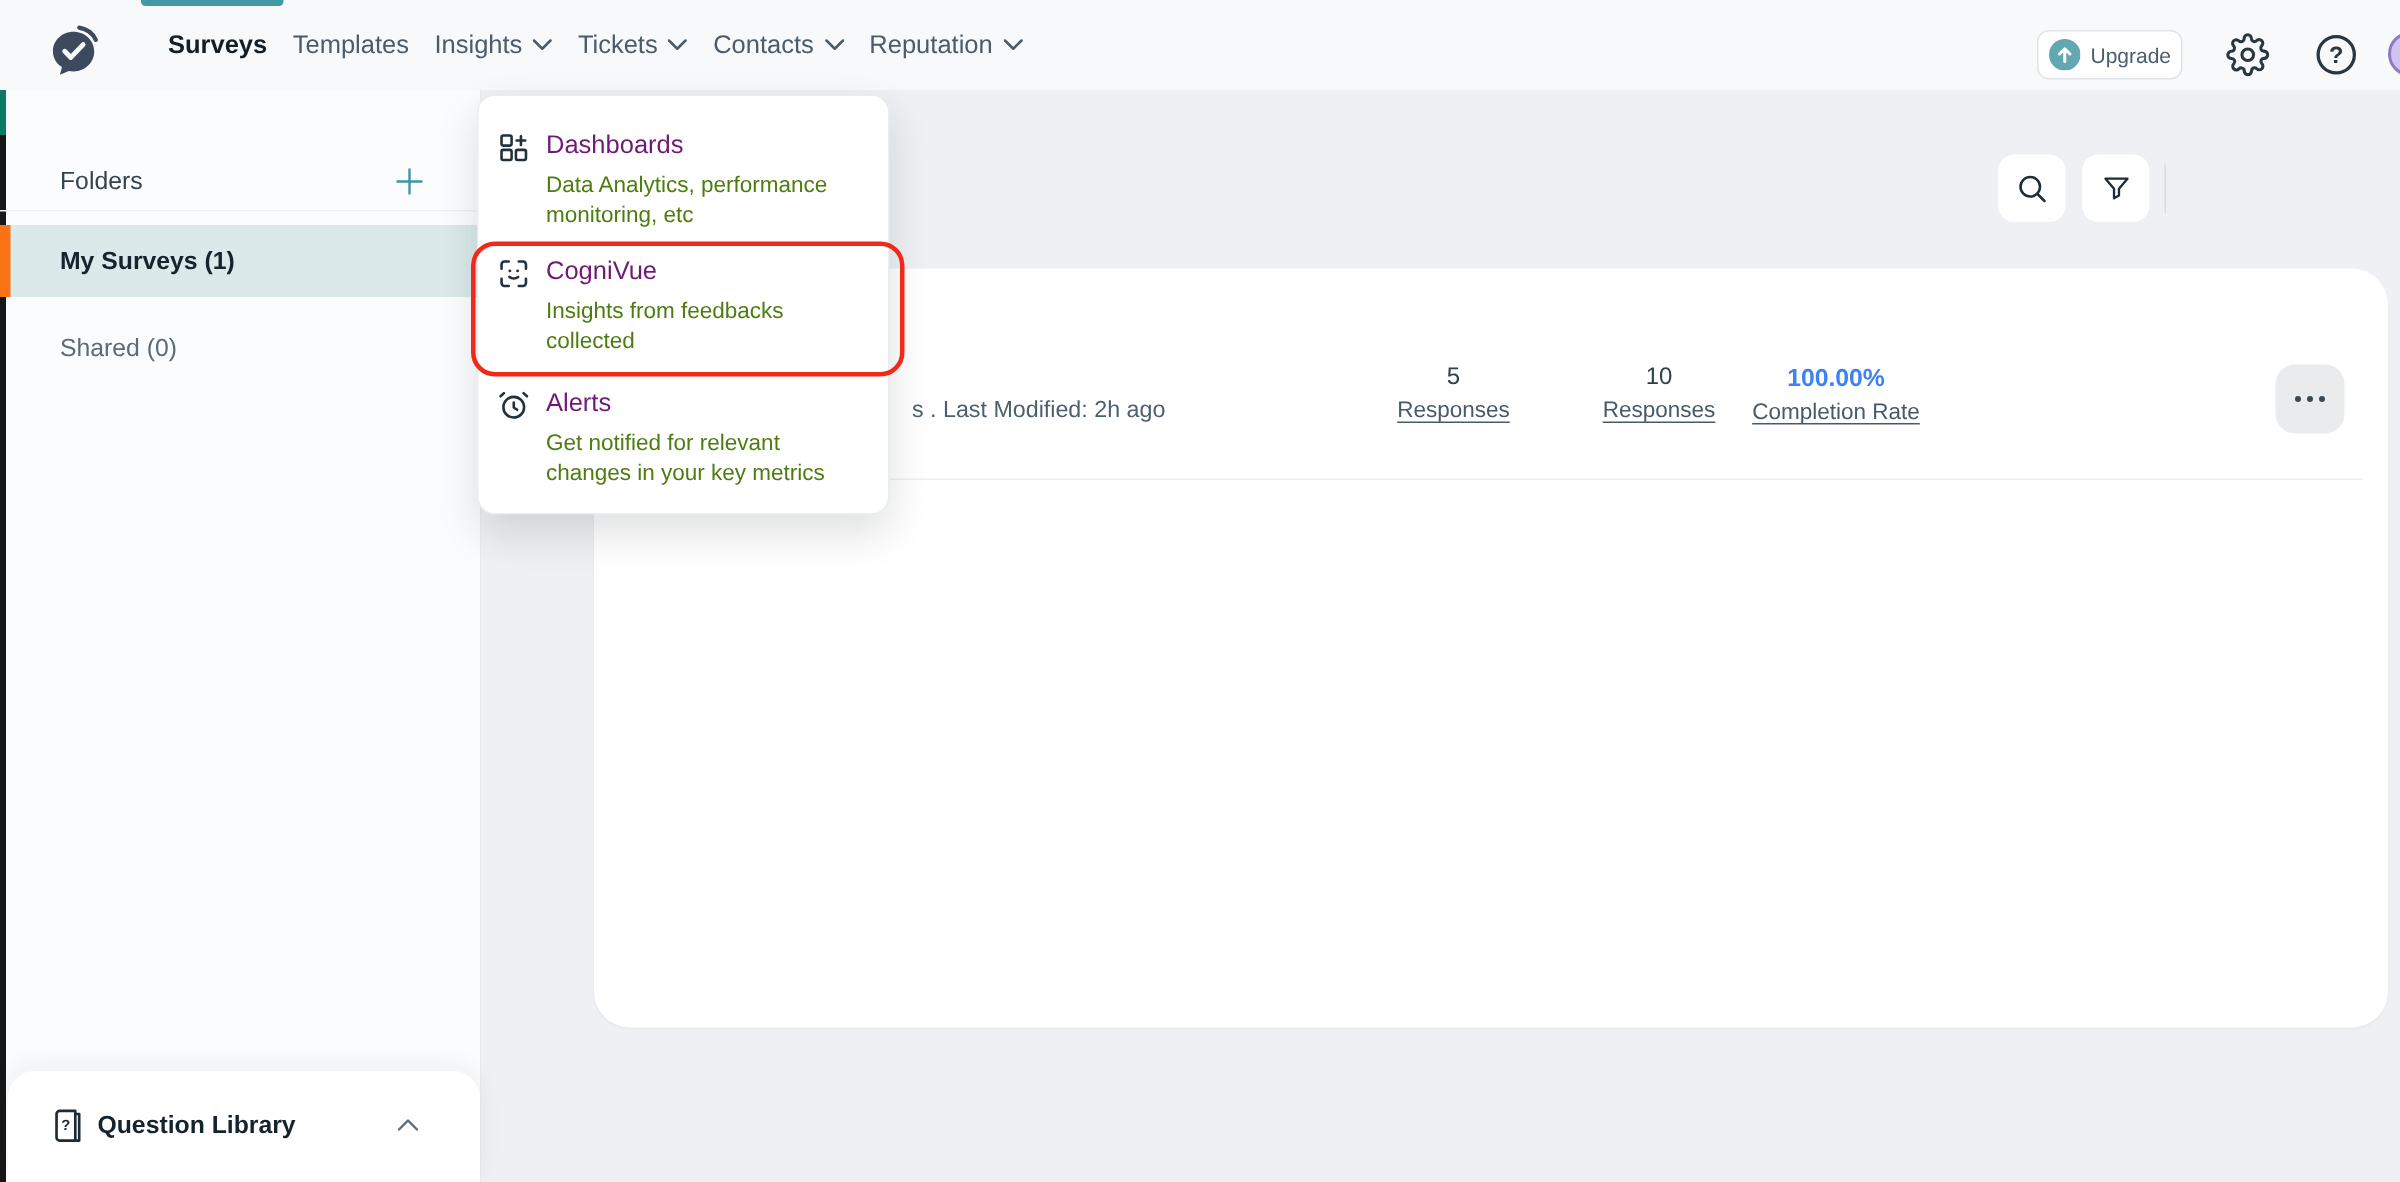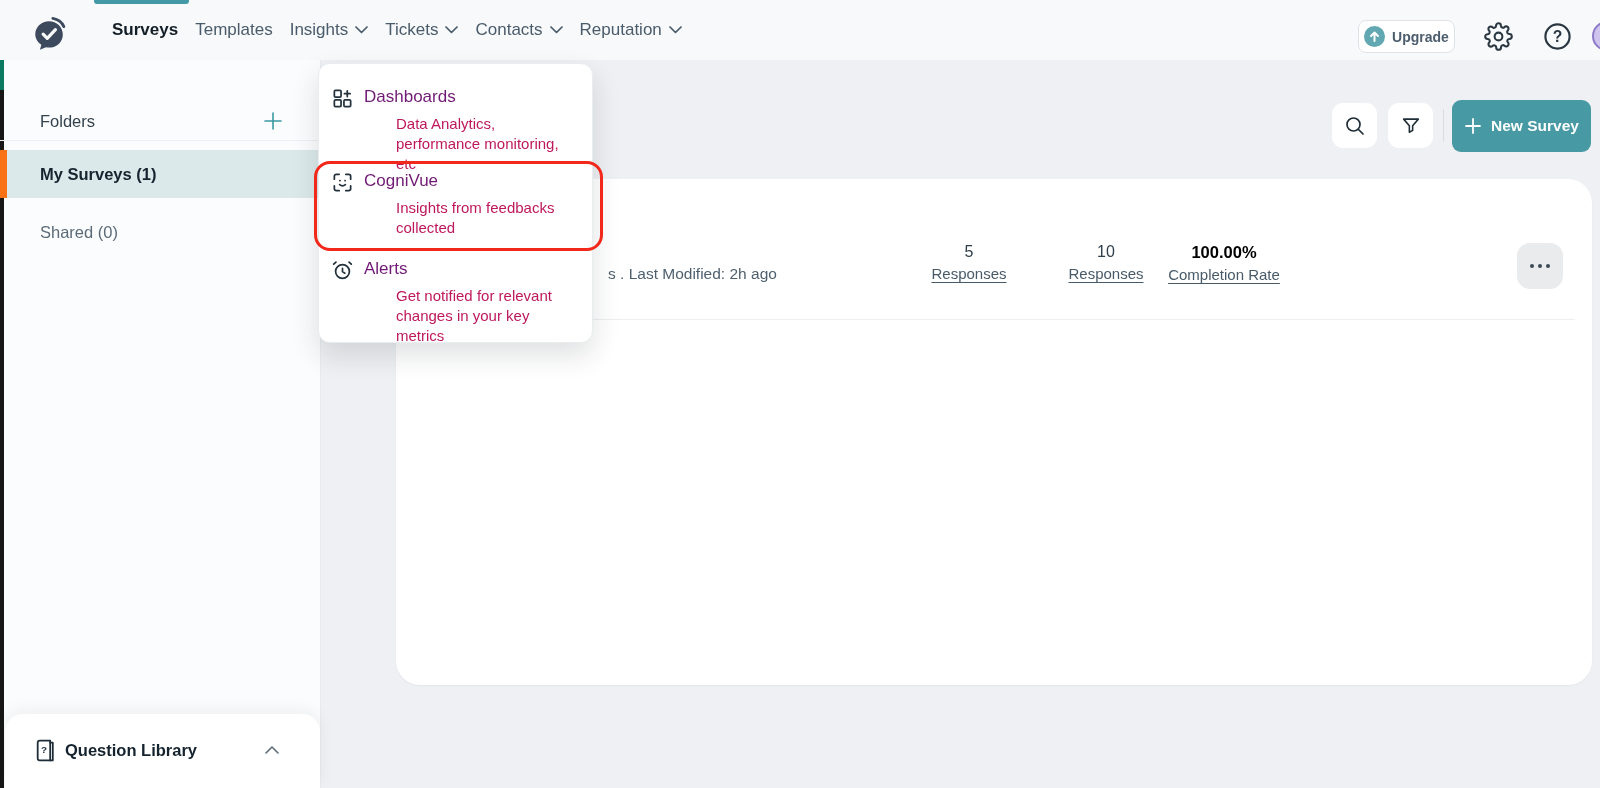--- a/index.html
+++ b/index.html
@@ -9,21 +9,21 @@
   
   .header { position:absolute; left:0; top:0; width:1600px; height:60px; background:#f8f9fb; z-index:20; }
   .tab-indicator { position:absolute; left:94px; top:0; width:95px; height:4px; background:#4399a5; border-radius:0 0 3px 3px; }
   .logo { position:absolute; left:31px; top:14px; width:38px; height:40px; cursor:pointer; }
   .nav { position:absolute; left:112px; top:0; height:60px; display:flex; align-items:center; gap:17px; }
   .nav-item { display:flex; align-items:center; gap:7px; font-size:17px; color:#4a5b6b; cursor:pointer; white-space:nowrap; }
   .nav-item.active { color:#131f27; font-weight:700; }
   .chev { width:13px; height:8px; }
   .upgrade-btn { position:absolute; left:1358px; top:20px; width:97px; height:33px; background:#ffffff;
     border:1px solid #dfe3e8; border-radius:8px; display:flex; align-items:center; justify-content:center; gap:7px; cursor:pointer; }
-  .upgrade-btn span { font-size:14px; font-weight:700; color:#4c5d6d; }
+  .upgrade-btn span { font-size:14px; font-weight:400; color:#4c5d6d; }
   .hdr-icon { position:absolute; top:22px; width:29px; height:29px; cursor:pointer; }
   .avatar-sliver { position:absolute; left:1592px; top:21px; width:30px; height:30px; border-radius:50%;
     background:#cfc4ee; border:2px solid #8d79c9; }
 
   
   .sidebar { position:absolute; left:0; top:60px; width:321px; height:728px; background:#fbfcfd; border-right:1px solid #e8ebee; z-index:10; }
   .edge-strip { position:absolute; left:0; top:0; width:4px; height:728px; background:#171717; }
   .edge-strip-top { position:absolute; left:0; top:0; width:4px; height:30px; background:#0b7a60; }
   .folders-row { position:absolute; left:40px; right:36px; top:47px; height:28px; display:flex; align-items:center; justify-content:space-between; }
   .folders-label { font-size:16.5px; color:#33424e; }
@@ -45,34 +45,34 @@
   .tool-divider { position:absolute; left:1122px; top:49px; width:1px; height:33px; background:#d9dde1; }
   .new-survey-btn { position:absolute; left:1131px; top:40px; width:139px; height:52px; background:#4799a4; border:none;
     border-radius:9px; display:flex; align-items:center; justify-content:center; gap:9px; cursor:pointer; }
   .new-survey-btn span { color:#ffffff; font-size:15.5px; font-weight:700; }
 
   .card { position:absolute; left:75px; top:119px; width:1196px; height:506px; background:#ffffff; border-radius:24px;
     box-shadow:0 1px 2px rgba(16,24,40,.04); }
   .meta-text { position:absolute; left:212px; top:86px; font-size:15.5px; color:#4e5f6e; white-space:nowrap; }
   .stat { position:absolute; top:64px; width:120px; text-align:center; }
   .stat .val { font-size:16px; color:#2e3e4a; }
-  .stat .val.bold { font-size:16.5px; font-weight:700; color:#000000; }
+  .stat .val.bold { font-size:16.5px; font-weight:700; color:#3b82f6; }
   .stat .lbl { margin-top:4px; font-size:15px; color:#485a68; text-decoration:underline; text-underline-offset:3px; cursor:pointer; }
   .more-btn { position:absolute; left:1121px; top:64px; width:46px; height:46px; background:#e9ebed; border:none; border-radius:13px;
     display:flex; align-items:center; justify-content:center; gap:4px; cursor:pointer; }
   .more-btn i { width:4px; height:4px; border-radius:50%; background:#3a4a55; }
   .row-divider { position:absolute; left:17px; top:140px; width:1162px; height:1px; background:#edeff1; }
 
   
   .dropdown { position:absolute; left:318px; top:63px; width:275px; height:280px; background:#ffffff; border:1px solid #eaedef;
     border-radius:12px; box-shadow:0 12px 28px rgba(25,35,45,.14); z-index:50; }
   .dd-item { position:absolute; left:12px; right:14px; display:grid; grid-template-columns:24px 1fr; column-gap:9px; cursor:pointer; }
   .dd-item .dd-icon { width:23px; height:23px; margin-top:1px; }
   .dd-title { font-size:17px; font-weight:400; color:#701a75; line-height:22px; }
-  .dd-desc { grid-column:2; font-size:15px; color:#be185d; line-height:20px; margin-top:4px; max-width:208px;margin-left:32px; }
+  .dd-desc { grid-column:2; font-size:15px; color:#4d7c0f; line-height:20px; margin-top:4px; max-width:208px; }
   .red-highlight { position:absolute; left:314px; top:161px; width:289px; height:90px; border:3px solid #f1281a;
     border-radius:16px; z-index:60; pointer-events:none; }
 
   svg { display:block; }
 </style>
 </head>
 <body>
 
 <div class="header">
   <div class="tab-indicator"></div>
@@ -184,26 +184,20 @@
   </button>
 
   <button class="tool-btn" style="left:1067px">
     <svg width="22" height="22" viewBox="0 0 24 24">
       <path d="M4 4.5h16l-6.2 7.3v5l-3.6 2v-7z" fill="none" stroke="#1f2d37" stroke-width="1.7" stroke-linejoin="round" stroke-linecap="round"></path>
     </svg>
   </button>
 
   <div class="tool-divider"></div>
 
-  <button class="new-survey-btn">
-    <svg width="18" height="18" viewBox="0 0 18 18">
-      <path d="M9 2v14M2 9h14" fill="none" stroke="#ffffff" stroke-width="1.8" stroke-linecap="round"></path>
-    </svg>
-    <span>New Survey</span>
-  </button>
 
   <div class="card">
     <div class="meta-text">s . Last Modified: 2h ago</div>
 
     <div class="stat" style="left:513px">
       <div class="val">5</div>
       <div class="lbl">Responses</div>
     </div>
     <div class="stat" style="left:650px">
       <div class="val">10</div>

